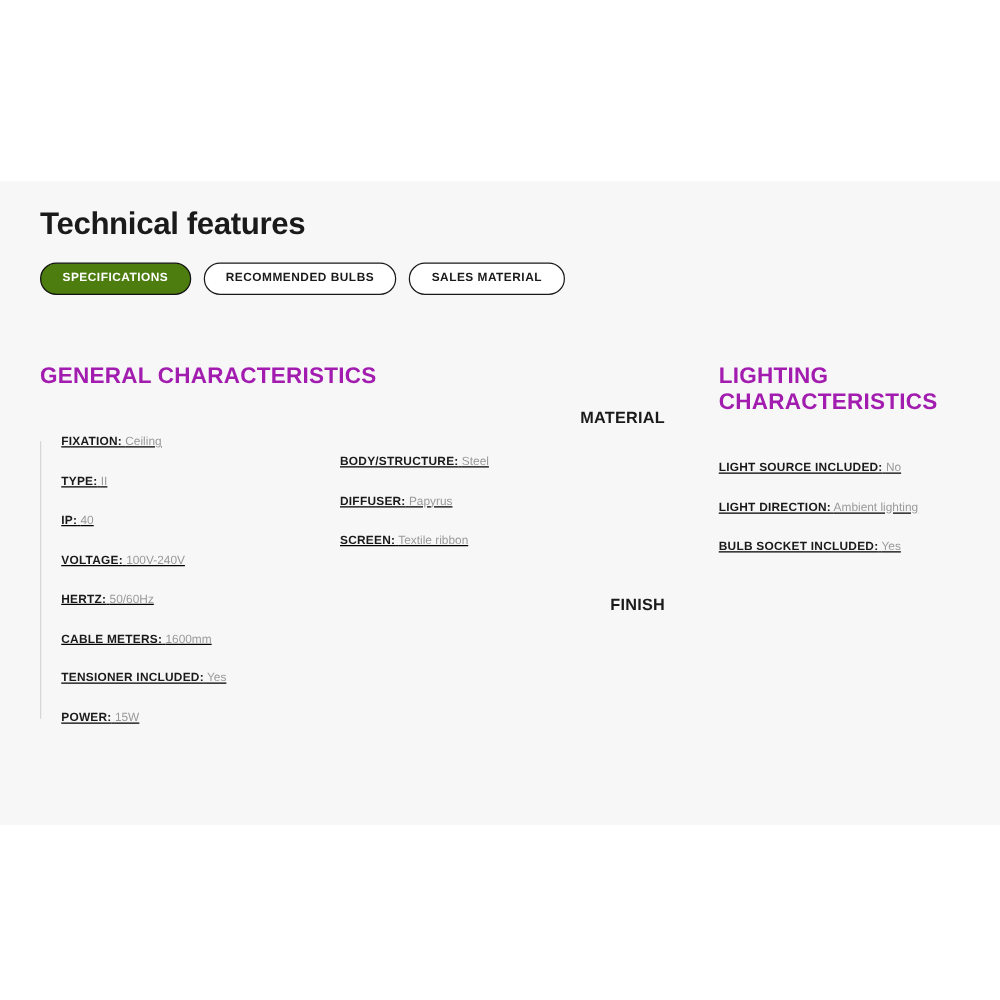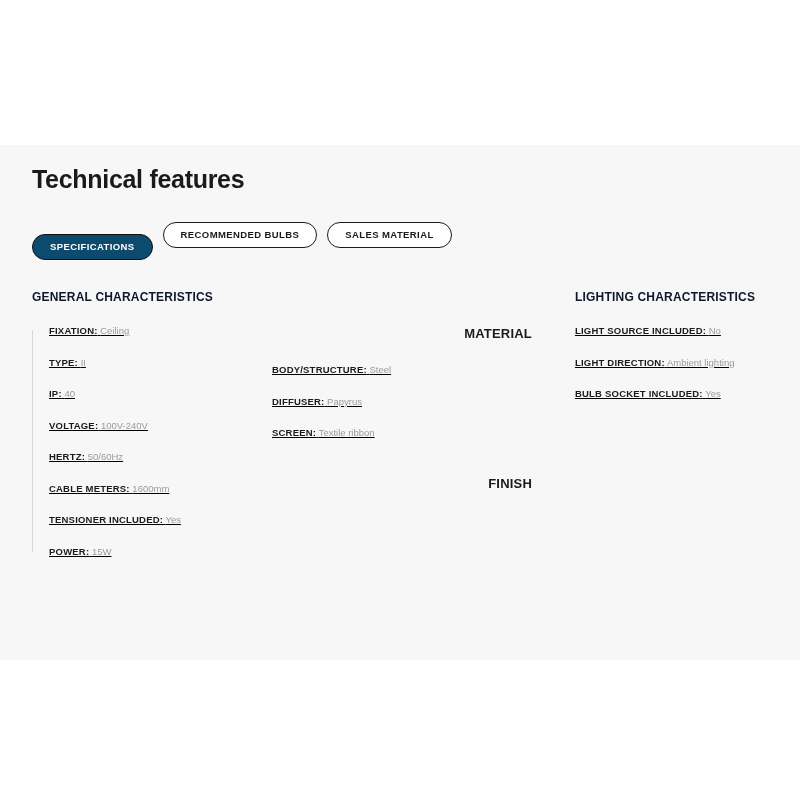--- a/index.html
+++ b/index.html
@@ -48,24 +48,23 @@
     color: #1a1a1a;
     font-size: 9.5px;
     font-weight: 600;
     letter-spacing: 0.4px;
     padding: 7px 17px;
     line-height: 1;
     white-space: nowrap;
     cursor: pointer;
   }
   .tab.active {
-    background: #0c4a6e;
+    background: #4d7c0f;
     color: #ffffff;
     border-color: #111111;
-    margin-top: 24px;
   }
   .columns {
     position: absolute;
     left: 32px;
     top: 145px;
     width: 736px;
     display: block;
   }
   .col-left {
     position: absolute;
@@ -73,25 +72,25 @@
     top: 0;
     width: 500px;
   }
   .col-right {
     position: absolute;
     left: 543px;
     top: 0;
     width: 220px;
   }
   .section-title {
-    font-size: 12px;
+    font-size: 18px;
     font-weight: bold;
-    color: #0f172a;
+    color: #a21caf;
     letter-spacing: 0.2px;
-    margin: 0 0 22px 0;
+    margin: 0 0 38px 0;
   }
   .rule-wrap {
     position: relative;
     padding-left: 17px;
   }
   .rule-wrap:before {
     content: "";
     position: absolute;
     left: 0;
     top: 4px;

